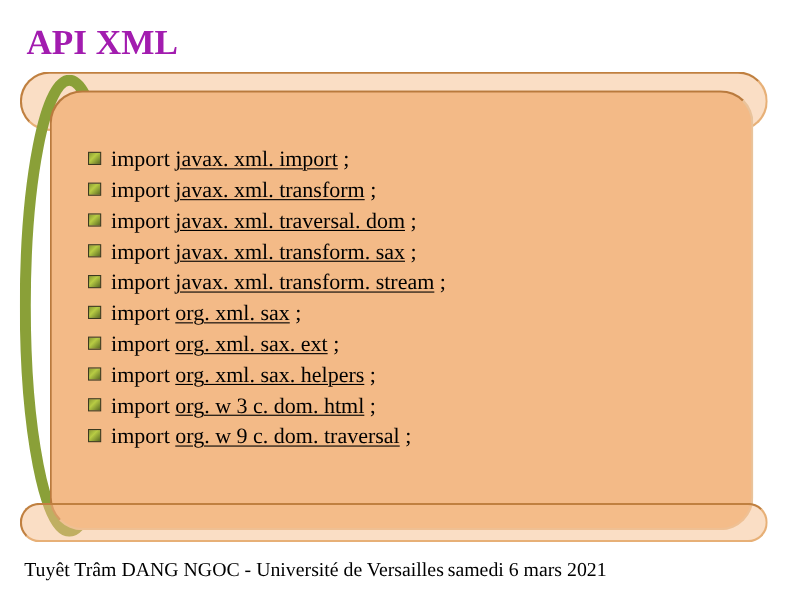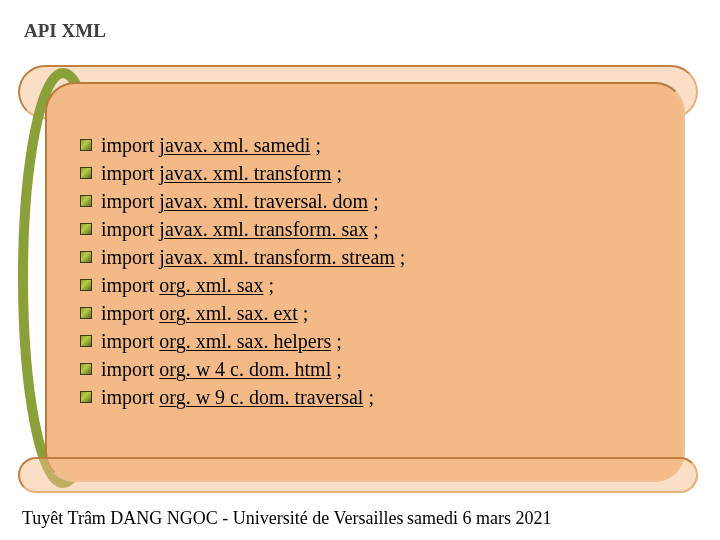--- a/index.html
+++ b/index.html
@@ -1,18 +1,18 @@
 <!DOCTYPE html>
 <html><head>
 <meta charset="utf-8">
 <style>
   * { box-sizing: border-box; margin: 0; padding: 0; }
   html, body { width: 720px; height: 540px; background: #fff; font-family: "Times New Roman", Times, serif; }
   .slide { position: relative; width: 720px; height: 540px; }
-  .title { position: absolute; left: 24px; top: 20px; font-size: 19px; font-weight: bold; color: #404040; }
+  .title { position: absolute; left: 24px; top: 20px; font-size: 32px; font-weight: bold; color: #a21caf; }
   .blob { position: absolute; left: 18px; top: 68px; width: 90px; height: 420px; }
   .blob ellipse { fill: none; }
   .pill-top { position: absolute; left: 18px; top: 65px; width: 680px; height: 54px; border-radius: 46px; background: rgba(245,190,140,0.5); border-left: 2px solid #c08040; border-top: 2px solid #c08040; border-right: 2px solid #e7b077; border-bottom: 2px solid #e7b077; }
   .pill-bottom { position: absolute; left: 18px; top: 457px; width: 680px; height: 36px; border-radius: 36px; background: rgba(245,190,140,0.5); border-left: 2px solid #c08040; border-top: 2px solid #c08040; border-right: 2px solid #e7b077; border-bottom: 2px solid #e7b077; }
   .body-box { position: absolute; left: 45px; top: 82px; width: 640px; height: 400px; background: #f3ba87; border-top: 2px solid #b97a3d; border-left: 2px solid #b97a3d; border-right: 2px solid #e9c39b; border-bottom: 2px solid #e9c39b; border-radius: 30px; }
   .list { position: absolute; left: 80px; top: 131px; width: 600px; }
   .list-row { height: 28px; line-height: 28px; font-size: 20px; color: #000; white-space: nowrap; }
   .bullet { display: inline-block; width: 12px; height: 12px; background: linear-gradient(135deg, #8a9a33 0%, #b8cc44 40%, #5a6a22 100%); border: 1px solid #3a3a20; vertical-align: 1px; margin-right: 9px; }
   .pkg { text-decoration: underline; text-decoration-thickness: 1px; text-underline-offset: 2px; }
   .footer { position: absolute; left: 22px; top: 508px; width: 680px; font-size: 18px; color: #000; }
@@ -26,29 +26,29 @@
   <div class="title">API XML</div>
 
   <div class="pill-top"></div>
   <svg class="blob" viewBox="0 0 90 420">
     <ellipse cx="45" cy="210" rx="40" ry="205" stroke="#8aa038" stroke-width="10"></ellipse>
   </svg>
   <div class="body-box"></div>
   <div class="pill-bottom"></div>
 
   <div class="list">
-    <div class="list-row"><span class="bullet"></span><span>import</span> <span class="pkg">javax. xml. samedi</span><span> ;</span></div>
+    <div class="list-row"><span class="bullet"></span><span>import</span> <span class="pkg">javax. xml. import</span><span> ;</span></div>
     <div class="list-row"><span class="bullet"></span><span>import</span> <span class="pkg">javax. xml. transform</span><span> ;</span></div>
     <div class="list-row"><span class="bullet"></span><span>import</span> <span class="pkg">javax. xml. traversal. dom</span><span> ;</span></div>
     <div class="list-row"><span class="bullet"></span><span>import</span> <span class="pkg">javax. xml. transform. sax</span><span> ;</span></div>
     <div class="list-row"><span class="bullet"></span><span>import</span> <span class="pkg">javax. xml. transform. stream</span><span> ;</span></div>
     <div class="list-row"><span class="bullet"></span><span>import</span> <span class="pkg">org. xml. sax</span><span> ;</span></div>
     <div class="list-row"><span class="bullet"></span><span>import</span> <span class="pkg">org. xml. sax. ext</span><span> ;</span></div>
     <div class="list-row"><span class="bullet"></span><span>import</span> <span class="pkg">org. xml. sax. helpers</span><span> ;</span></div>
-    <div class="list-row"><span class="bullet"></span><span>import</span> <span class="pkg">org. w 4 c. dom. html</span><span> ;</span></div>
+    <div class="list-row"><span class="bullet"></span><span>import</span> <span class="pkg">org. w 3 c. dom. html</span><span> ;</span></div>
     <div class="list-row"><span class="bullet"></span><span>import</span> <span class="pkg">org. w 9 c. dom. traversal</span><span> ;</span></div>
   </div>
 
   <div class="footer">
     <span class="footer-left">Tuyêt Trâm DANG NGOC - Université de Versailles</span>
     <span class="footer-right">samedi 6 mars 2021</span>
   </div>
 </div>
 
 </body></html>

